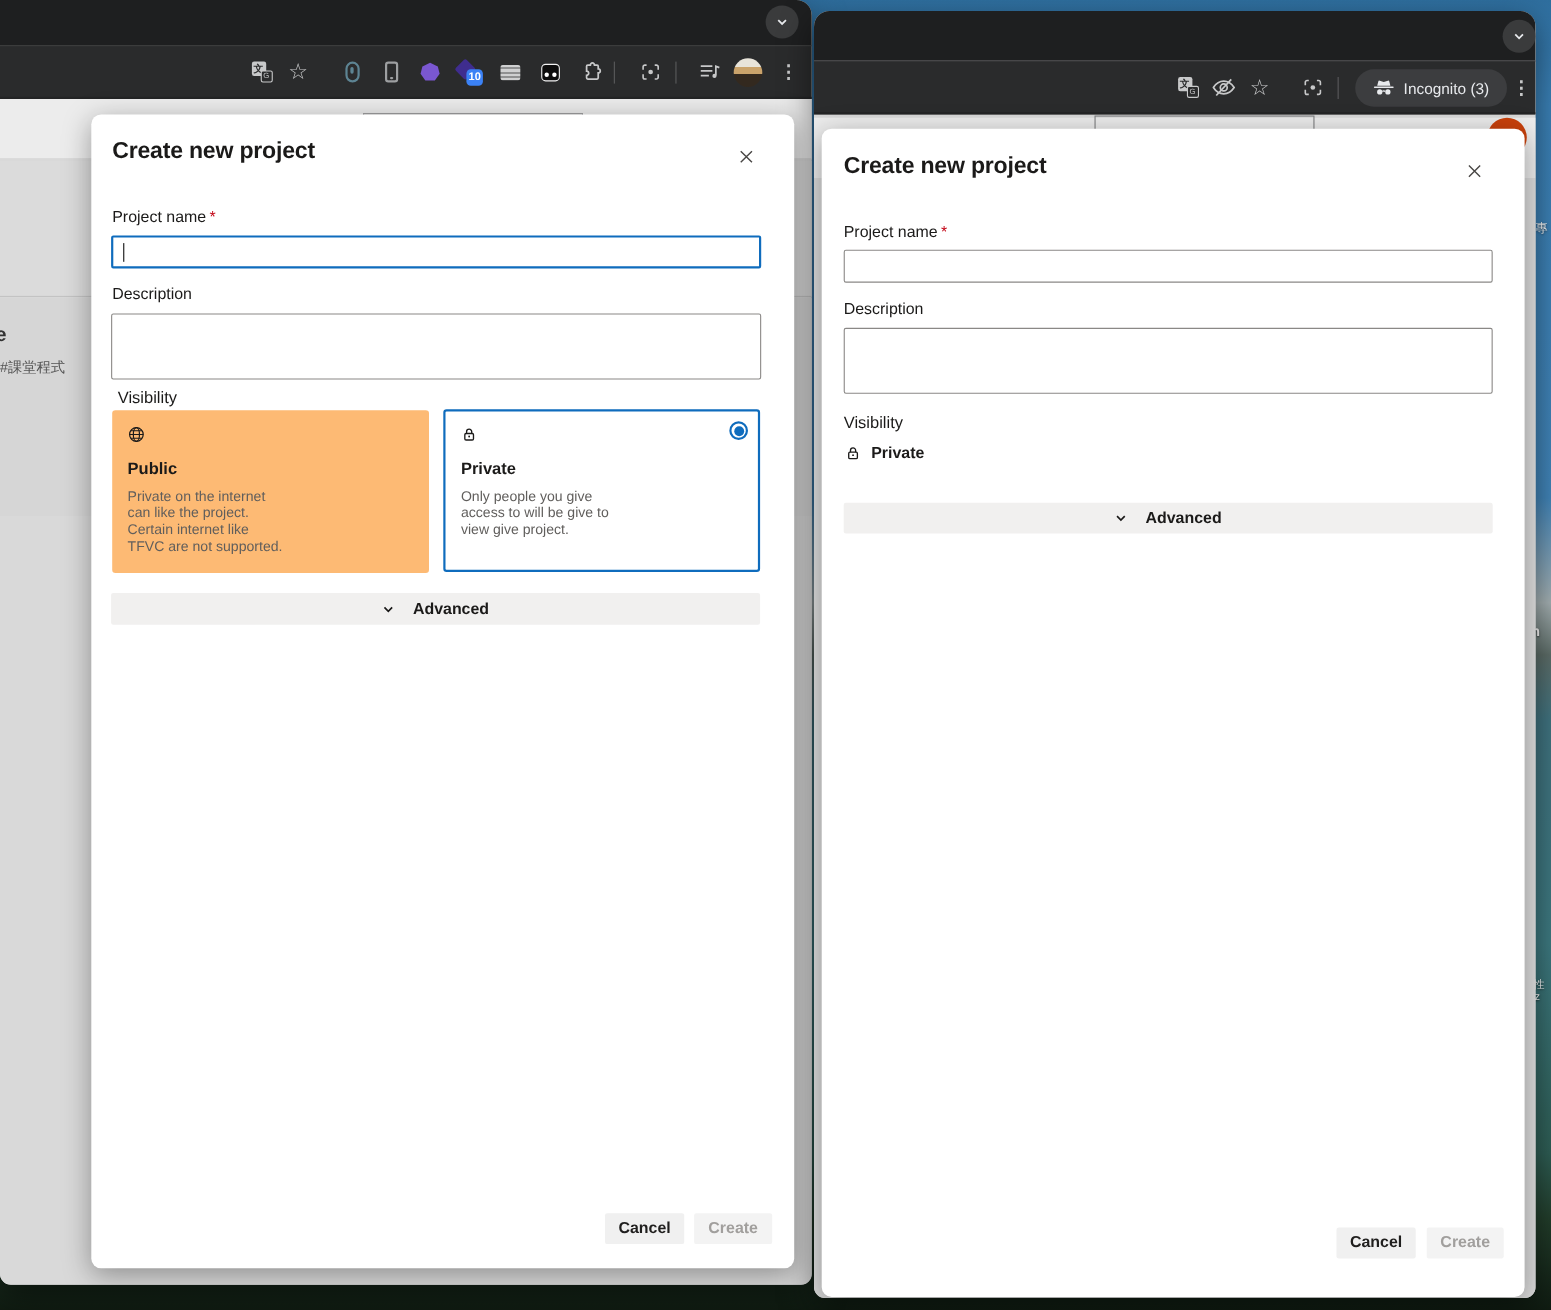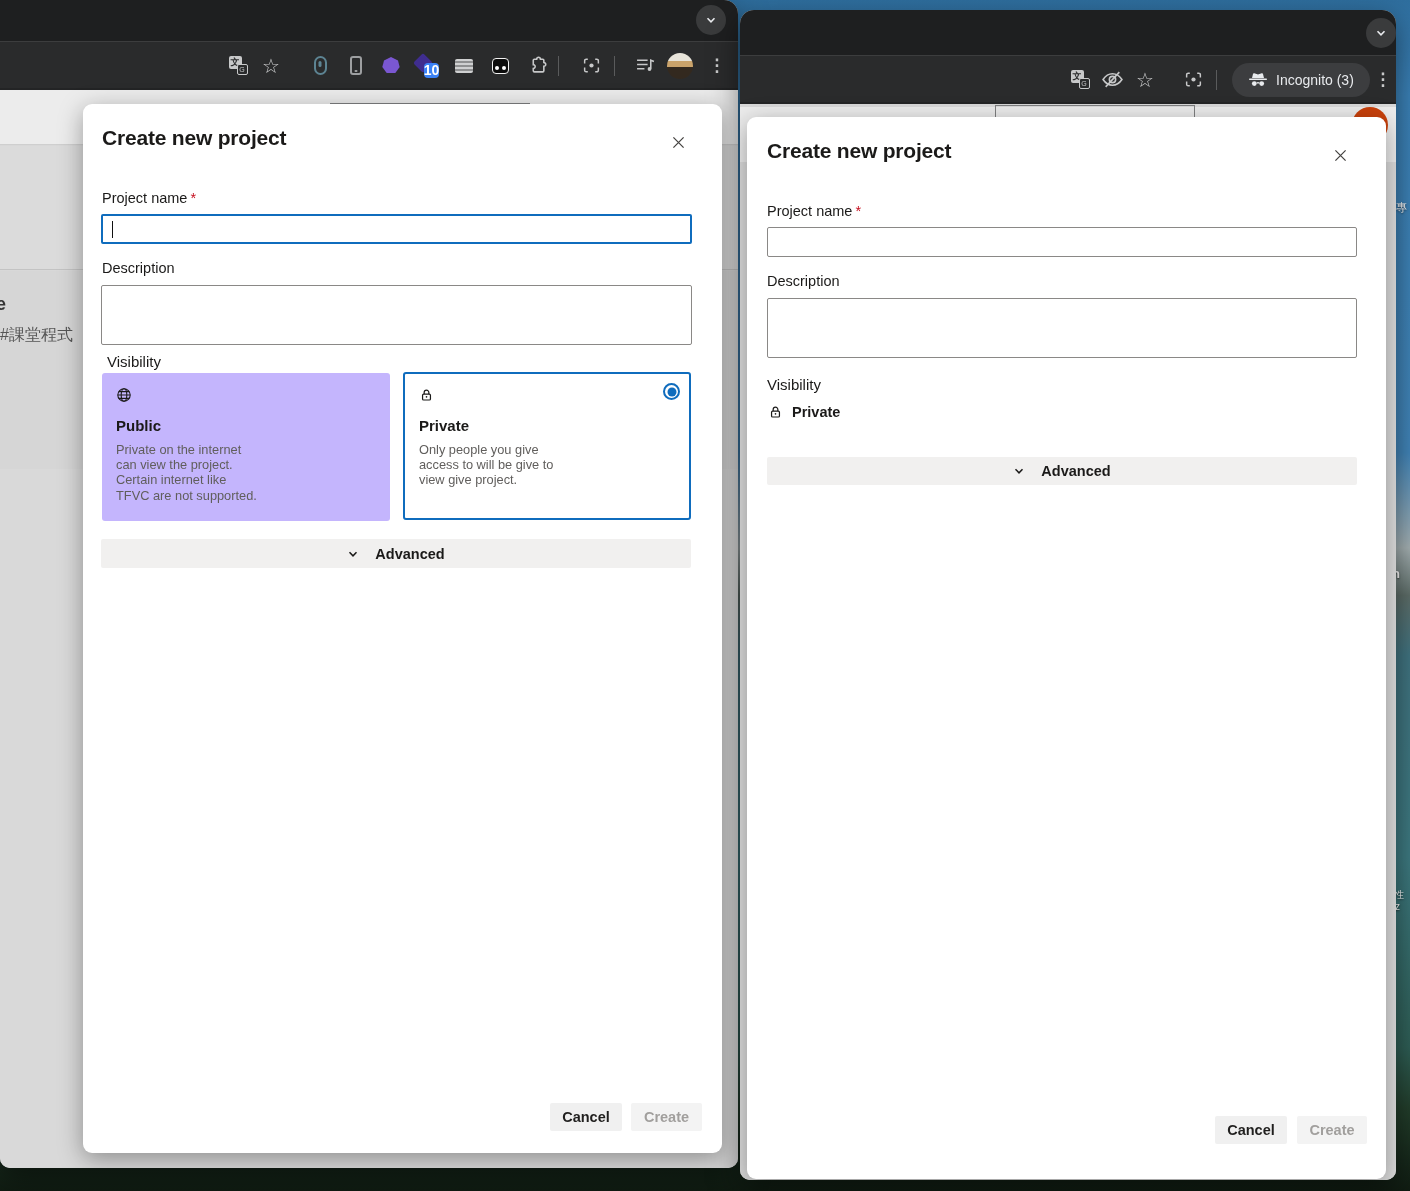--- a/index.html
+++ b/index.html
@@ -32,48 +32,48 @@
   .tr-back  { position:absolute; left:0; top:0; width:13px; height:13px; background:#c8c9ca; border-radius:2px; color:#2a2b2c; font-size:9px; font-weight:bold; display:flex; align-items:center; justify-content:center; }
   .tr-front { position:absolute; right:0; bottom:0; width:11px; height:11px; background:#2a2b2c; border:1px solid #c8c9ca; border-radius:2px; color:#c8c9ca; font-size:7px; display:flex; align-items:center; justify-content:center; }
 
   
   .ext-mouse { width:13px; height:19px; border:2px solid #5d8493; border-radius:7px; position:relative; }
   .ext-mouse::after { content:""; position:absolute; left:50%; top:3px; transform:translateX(-50%); width:3px; height:6px; border-radius:2px; background:#5d8493; }
   .ext-phone { width:12px; height:19px; border:2px solid #9d9fa1; border-radius:3px; position:relative; }
   .ext-phone::after { content:""; position:absolute; left:50%; bottom:1px; transform:translateX(-50%); width:3px; height:2px; border-radius:1px; background:#9d9fa1; }
   .ext-badge-wrap { position:relative; width:24px; height:24px; }
   .ext-badge-back { position:absolute; left:1px; top:2px; width:14px; height:14px; background:#3f2d8f; transform:rotate(45deg); border-radius:2px; }
-  .ext-badge { position:absolute; right:0; bottom:0; width:15px; height:15px; background:#3b82f6; border-radius:4px; color:#fff; font-size:14px; font-weight:bold; display:flex; align-items:center; justify-content:center; }
+  .ext-badge { position:absolute; right:0; bottom:0; width:15px; height:15px; background:#3b82f6; border-radius:4px; color:#fff; font-size:10px; font-weight:bold; display:flex; align-items:center; justify-content:center; }
   .ext-striped { width:18px; height:14px; border-radius:2px; background:repeating-linear-gradient(180deg,#cfd0d1 0 2px,#8f9091 2px 4px); }
   .ext-robot { width:17px; height:16px; background:#0c0c0c; border:1.5px solid #f2f2f2; border-radius:4px; position:relative; }
   .ext-robot::before,.ext-robot::after { content:""; position:absolute; top:7px; width:4px; height:4px; border-radius:50%; background:#fff; }
   .ext-robot::before { left:2px; } .ext-robot::after { right:2px; }
   .avatar-circ { width:26px; height:26px; border-radius:50%; overflow:hidden; background:linear-gradient(180deg,#e8e4da 0 30%,#caa36b 30% 55%,#33291f 55% 100%); }
   .incog-pill { position:absolute; top:7px; height:34px; background:#3c3d3f; border-radius:17px; display:flex; align-items:center; gap:8px; padding:0 16px; color:#e8eaed; font-size:14px; }
 
   
   .page-strip { position:absolute; }
   .bg-searchbox { position:absolute; border:1px solid #7e7f80; background:transparent; }
   .bg-heading-frag { position:absolute; font-size:18px; font-weight:bold; color:#333; }
-  .bg-hashtag { position:absolute; font-size:16px; color:#555; }
+  .bg-hashtag { position:absolute; font-size:13px; color:#555; }
   .bg-dots { position:absolute; font-size:14px; color:#777; letter-spacing:1px; }
   .bg-avatar-orange { position:absolute; width:36px; height:36px; border-radius:50%; }
 
   
   .dialog { position:absolute; background:#fff; border-radius:9px; box-shadow:0 6px 25px rgba(0,0,0,.35); z-index:5; }
   .dlg-title { position:absolute; left:19px; top:22px; font-size:21px; font-weight:700; letter-spacing:-0.2px; color:#1b1a19; }
   .dlg-close { position:absolute; top:26px; width:24px; height:24px; display:flex; align-items:center; justify-content:center; cursor:default; }
   .dlg-label { position:absolute; left:19px; font-size:14.5px; color:#1b1a19; }
   .req { color:#c50f1f; margin-left:3px; }
   .field-input { position:absolute; left:18px; height:30px; background:#fff; border:1px solid #8a8886; border-radius:2px; font-size:14px; padding:0 8px; font-family:"Liberation Sans",sans-serif; outline:none; }
   .field-input.focused { border:2px solid #0f6cbd; }
   .caret-bar { position:absolute; width:1px; height:17px; background:#111; }
   .field-textarea { position:absolute; left:18px; height:60px; background:#fff; border:1px solid #8a8886; border-radius:2px; resize:none; font-family:"Liberation Sans",sans-serif; font-size:14px; padding:4px 8px; outline:none; }
   .vis-card { position:absolute; width:288px; height:148px; border-radius:3px; padding:14px 14px; }
-  .vis-card.plain { background:#c4b5fd; }
+  .vis-card.plain { background:#fdba74; }
   .vis-card.selected { background:#fff; border:2px solid #0f6cbd; }
   .vis-card-title { font-size:15px; font-weight:600; color:#1b1a19; margin-top:10px; }
   .vis-card-desc { font-size:12.8px; color:#605e5c; line-height:15.2px; margin-top:8px; }
   .radio-sel { position:absolute; top:9px; right:9px; width:17px; height:17px; border-radius:50%; border:2px solid #0f6cbd; background:#fff; }
   .radio-sel::after { content:""; position:absolute; left:50%; top:50%; transform:translate(-50%,-50%); width:9px; height:9px; border-radius:50%; background:#0f6cbd; }
   .advanced-bar { position:absolute; left:18px; background:#f1f0ef; border-radius:2px; display:flex; align-items:center; justify-content:center; gap:16px; font-size:14.5px; font-weight:600; color:#1b1a19; }
   .dlg-btn { position:absolute; height:28px; border-radius:2px; background:#f0f0f0; font-size:14.5px; font-weight:600; display:flex; align-items:center; justify-content:center; font-family:"Liberation Sans",sans-serif; border:none; }
   .dlg-btn.primary-disabled { color:#a19f9d; background:#f3f3f3; }
   .dlg-btn.cancel { color:#201f1e; }
   .inline-private-row { position:absolute; left:19px; display:flex; align-items:center; gap:9px; }
@@ -188,21 +188,21 @@
 
       <div class="vis-card plain" style="left:19px; top:269px;">
         <svg width="16" height="16" viewBox="0 0 16 16" fill="none" stroke="#1b1a19" stroke-width="1.1">
             <circle cx="8" cy="8" r="6.2"></circle>
             <ellipse cx="8" cy="8" rx="2.8" ry="6.2"></ellipse>
             <path d="M1.8 8 h12.4 M2.7 4.6 h10.6 M2.7 11.4 h10.6"></path>
           </svg>
         <div class="vis-card-title">Public</div>
         <div class="vis-card-desc">
           <div>Private on the internet</div>
-          <div>can view the project.</div>
+          <div>can like the project.</div>
           <div>Certain internet like</div>
           <div>TFVC are not supported.</div>
         </div>
       </div>
 
       <div class="vis-card selected" style="left:320px; top:268px;">
         <svg width="15" height="15" viewBox="0 0 16 16">
             <path d="M5.5 6.5 V4.8 a2.5 2.5 0 0 1 5 0 V6.5" fill="none" stroke="#1b1a19" stroke-width="1.3"></path>
             <rect x="3.8" y="6.5" width="8.4" height="6.3" rx="1.2" fill="none" stroke="#1b1a19" stroke-width="1.3"></rect>
             <circle cx="8" cy="9.4" r="0.9" fill="#1b1a19"></circle>

